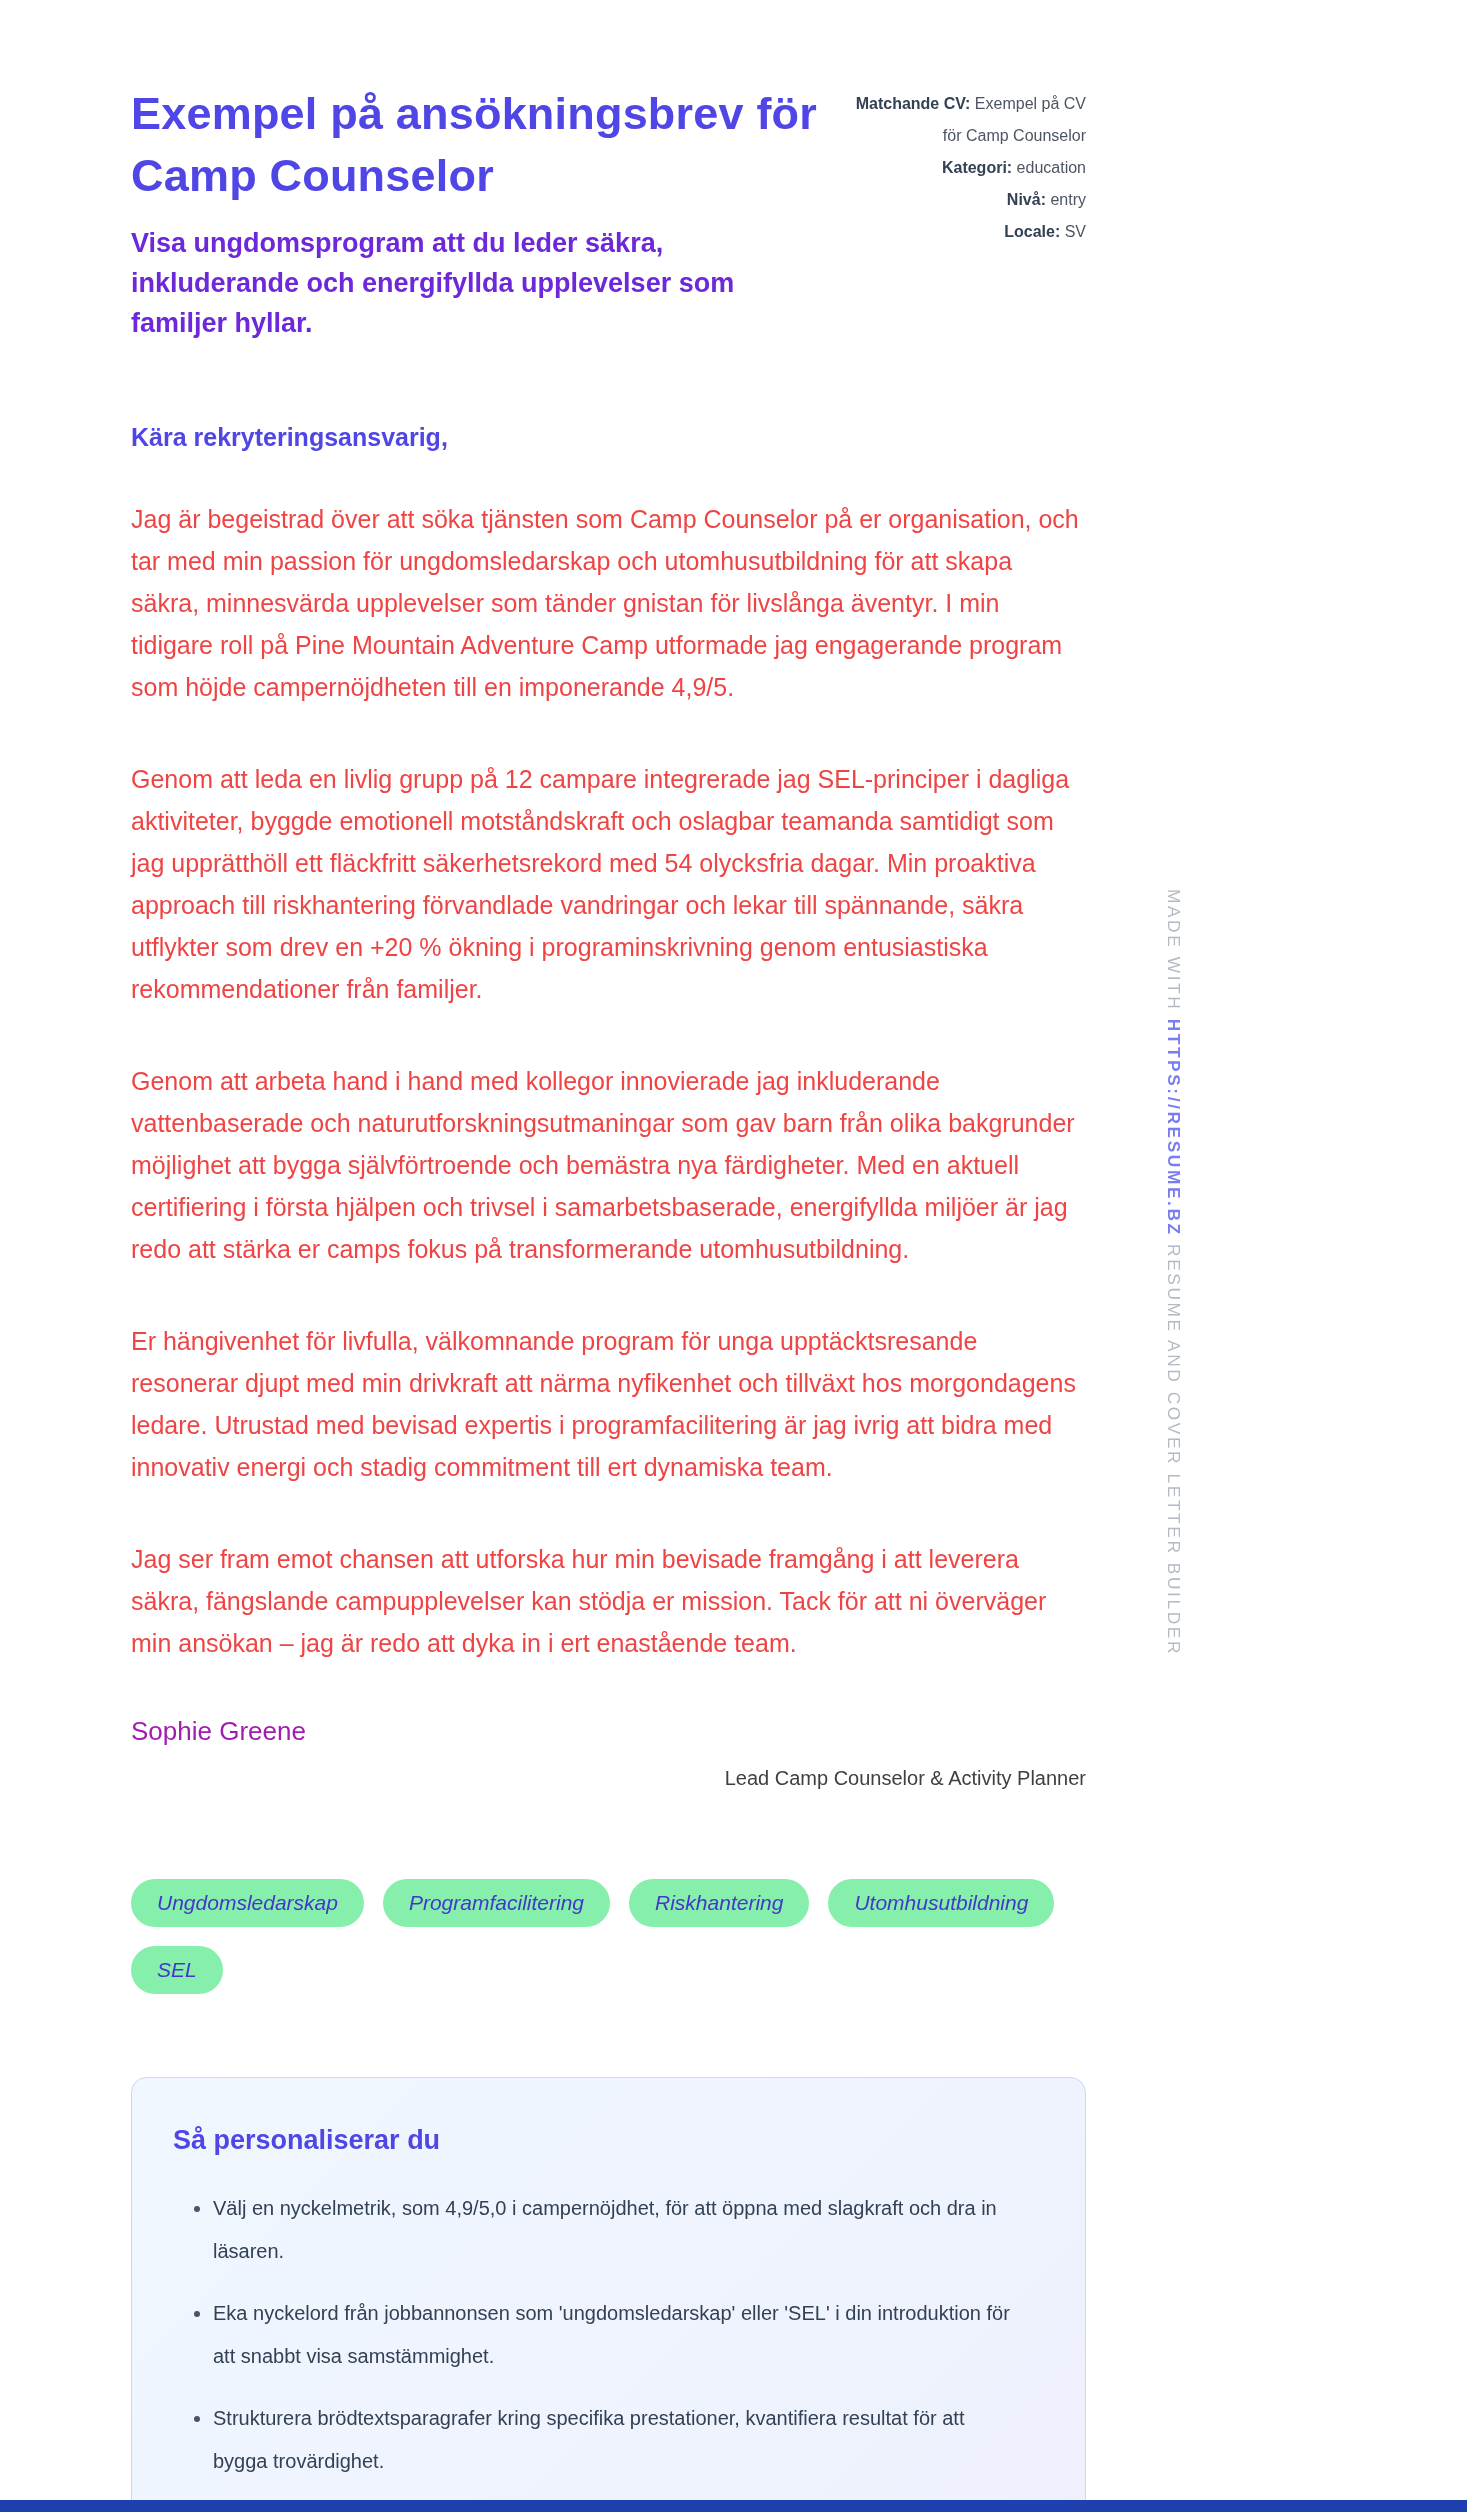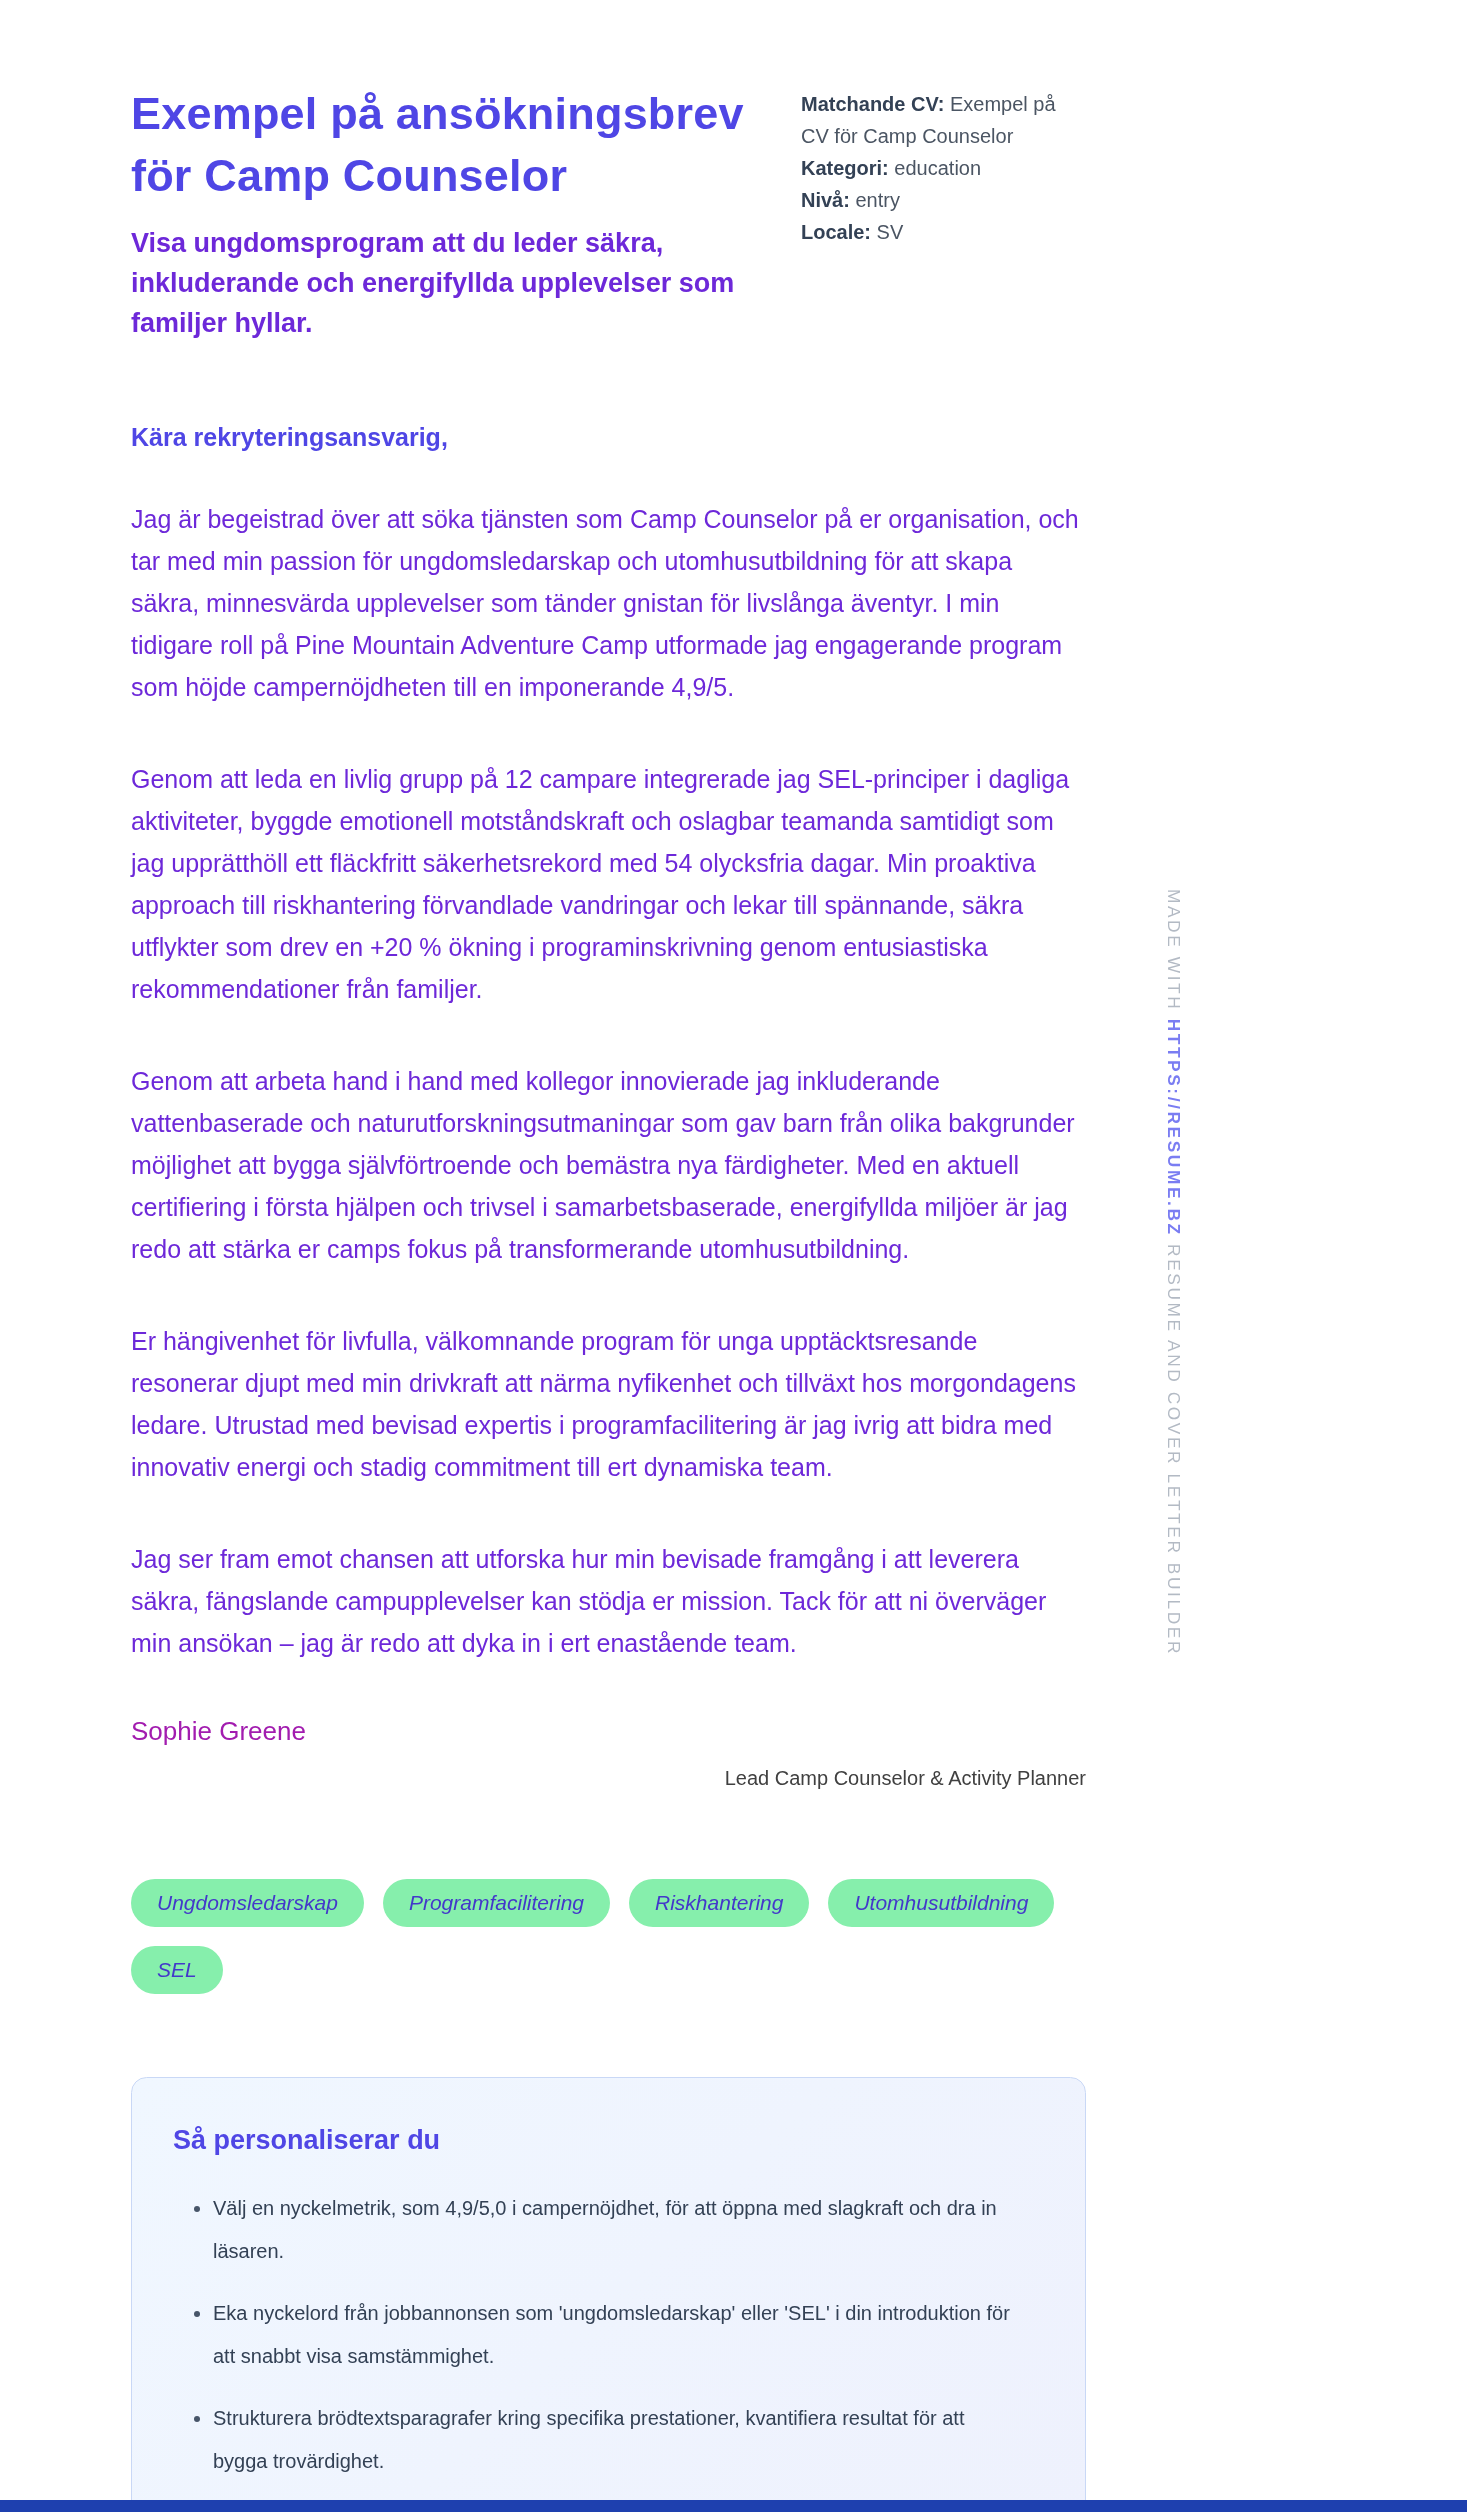--- a/index.html
+++ b/index.html
@@ -38,40 +38,40 @@
   .page-subtitle {
     margin-top: 15.5px;
     color: #6d28d9;
     font-size: 27px;
     line-height: 40px;
     font-weight: 700;
     max-width: 829px;
   }
   .meta {
     max-width: 285px;
-    text-align: left;
-    font-size: 20px;
+    text-align: right;
+    font-size: 16px;
     line-height: 32px;
     color: #4b5563;
     padding-top: 5.2px;
   }
   .meta-label { font-weight: 700; color: #334155; }
 
   
   .greeting {
     color: #4f46e5;
     font-size: 25px;
     font-weight: 700;
     line-height: 41px;
     margin-bottom: 40px;
   }
   .para {
     font-size: 25px;
     line-height: 42px;
-    color: #6d28d9;
+    color: #ef4444;
     margin-bottom: 50px;
     max-width: 1200px;
   }
 
   
   .signature { margin-top: 21px; }
   .sig-name {
     font-size: 26px;
     font-weight: 400;
     color: #a21caf;

